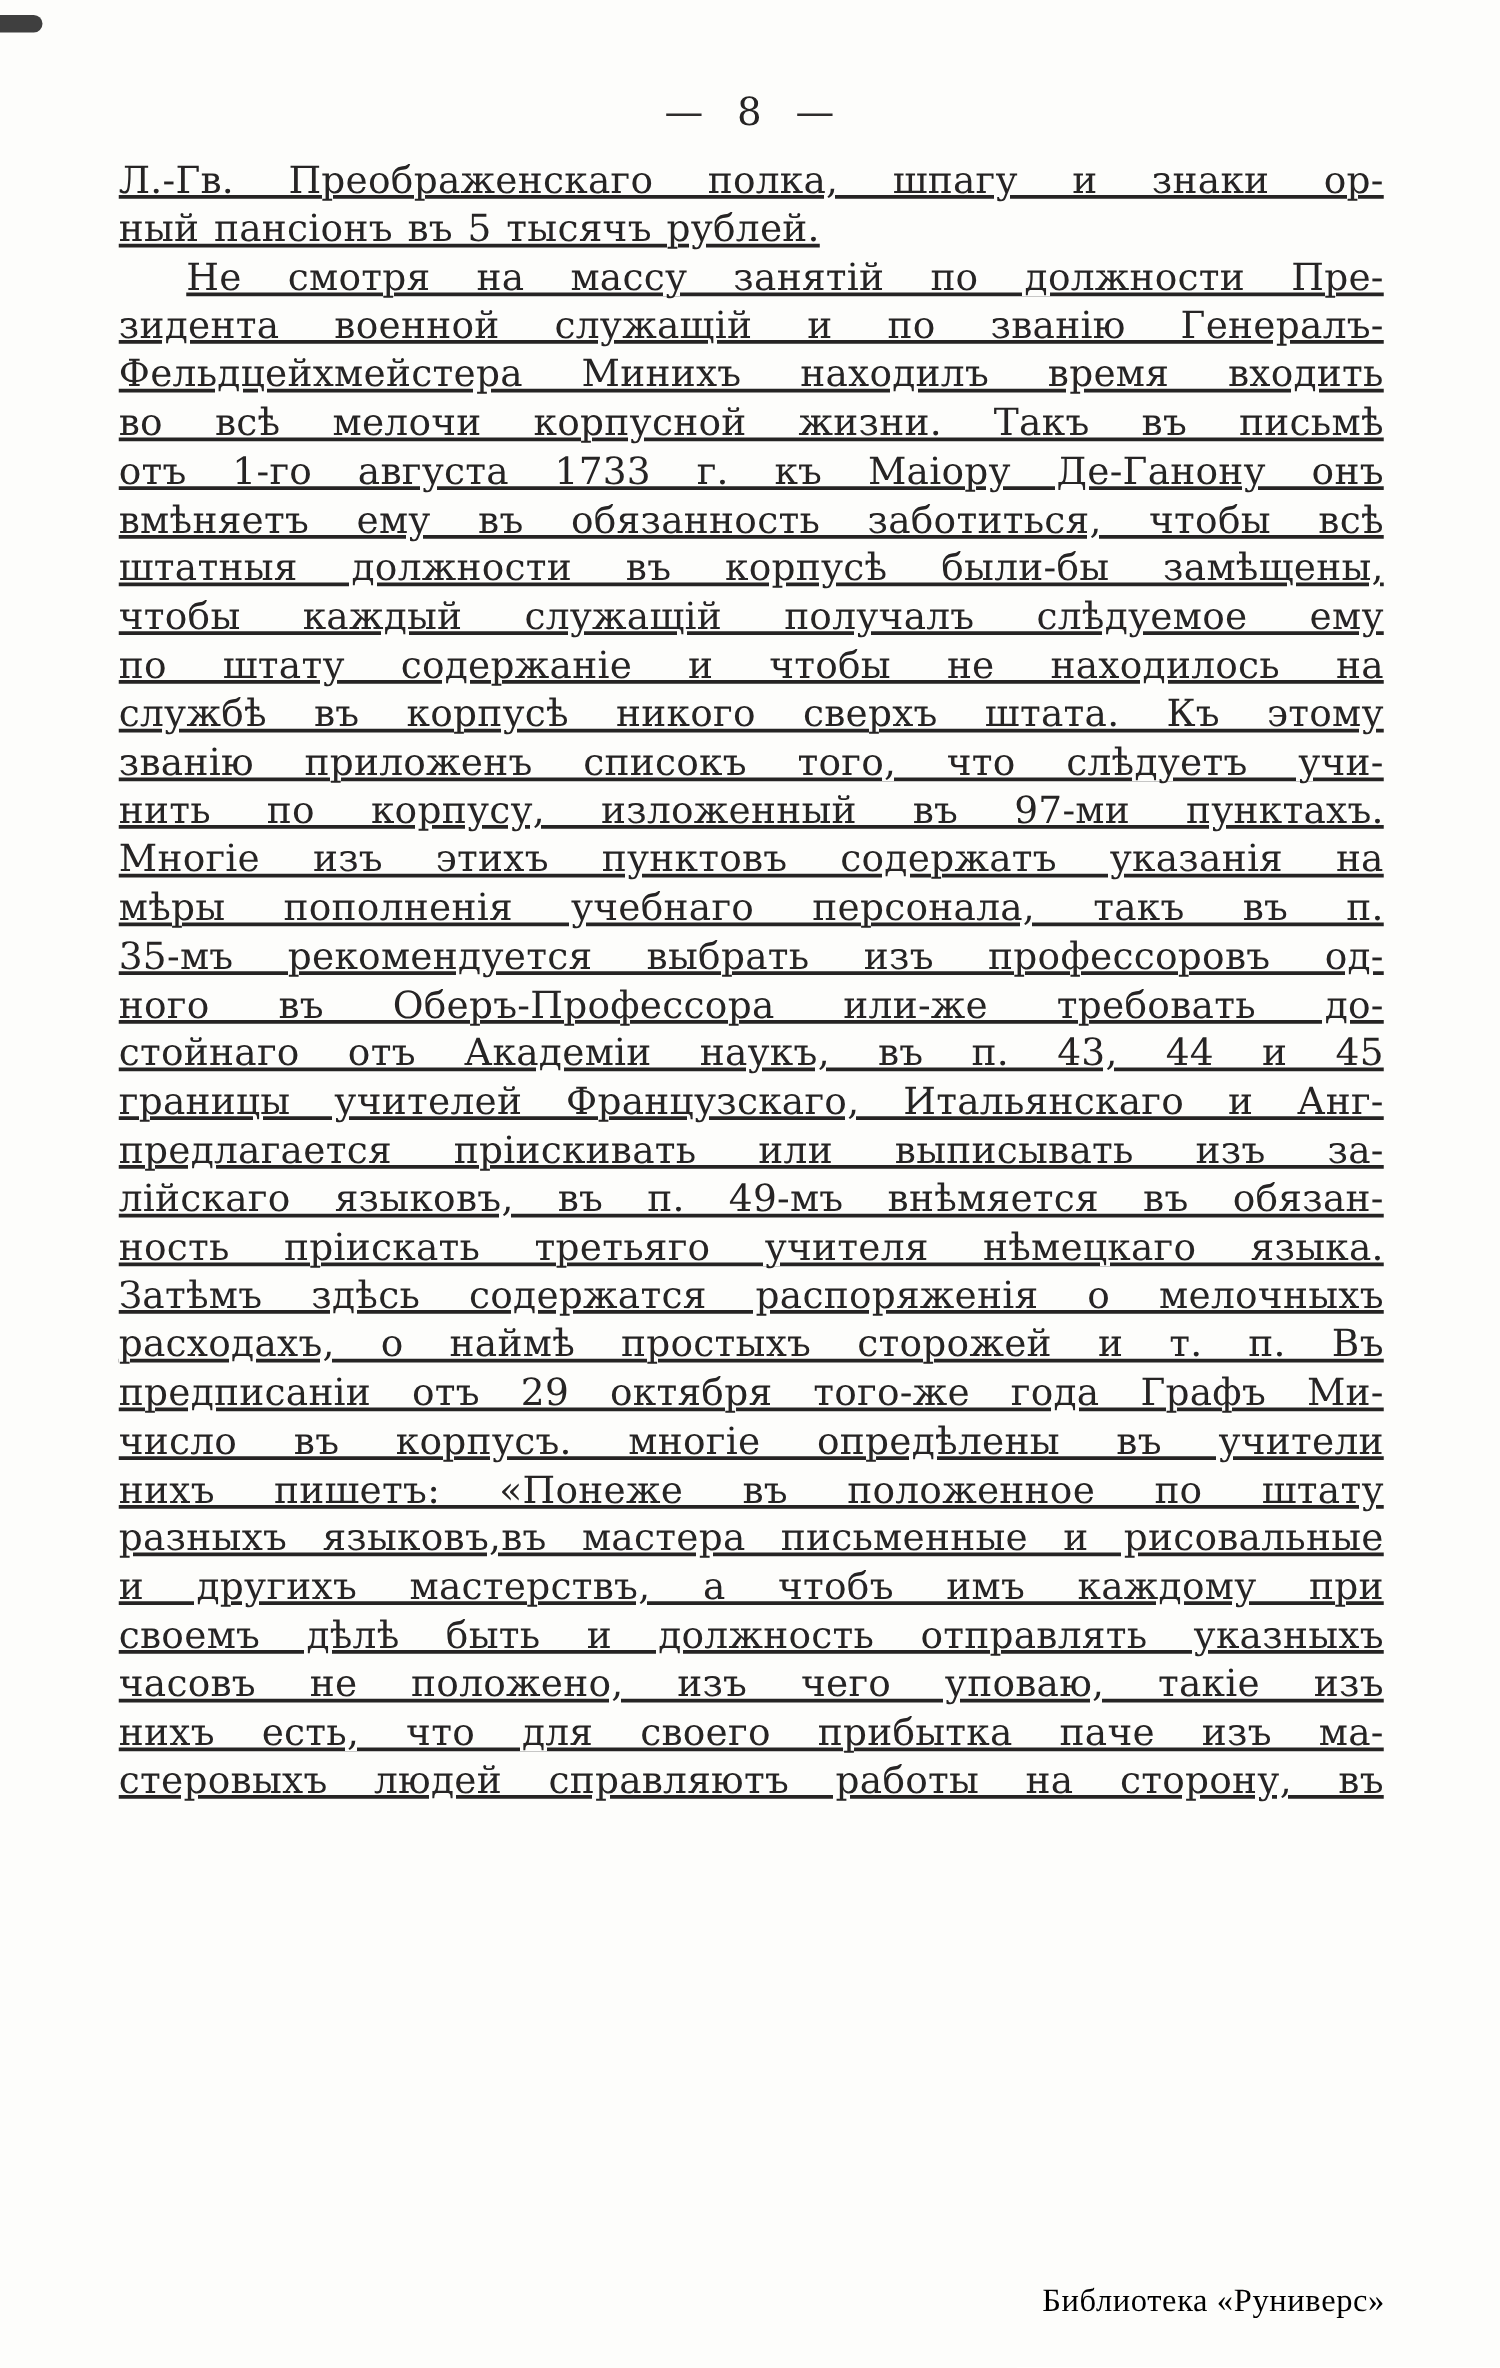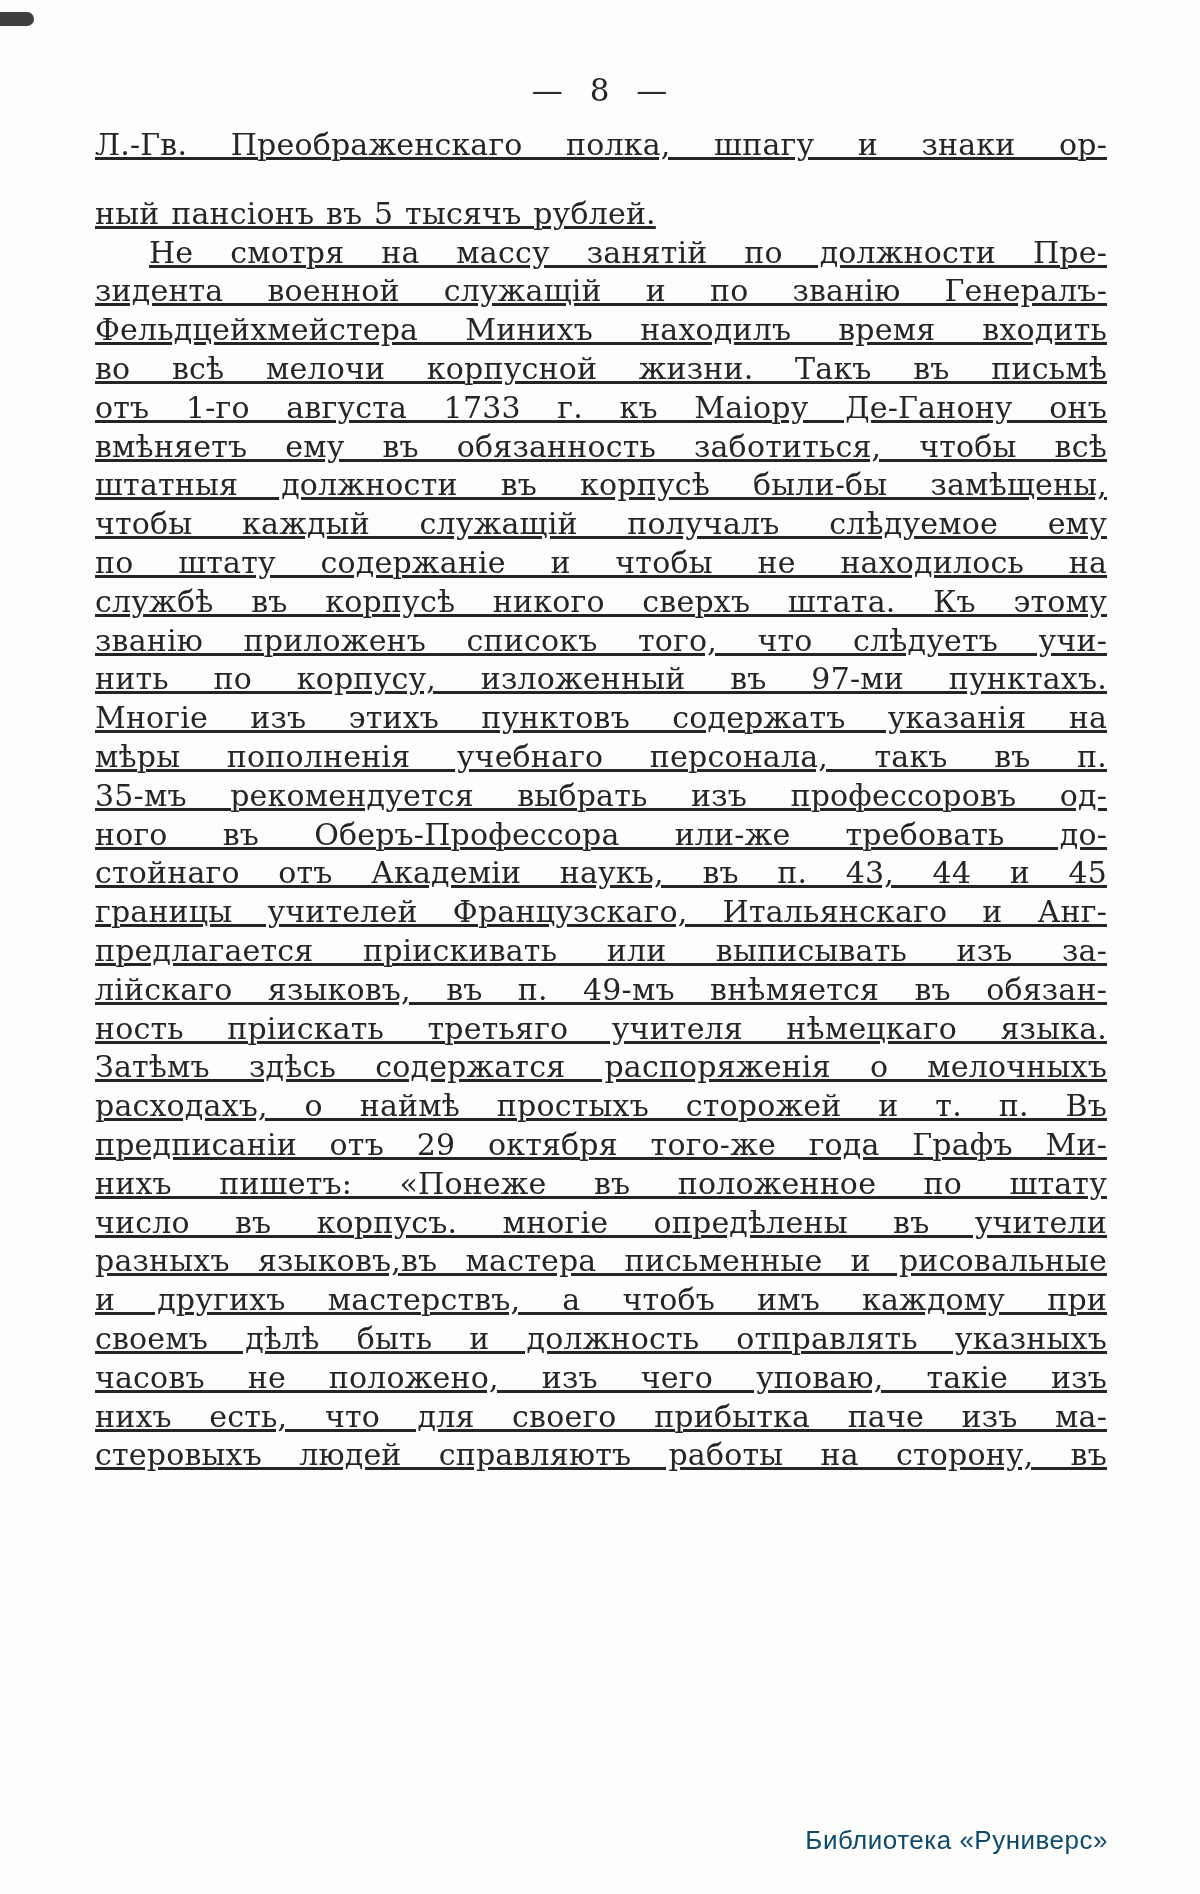--- a/index.html
+++ b/index.html
@@ -60,32 +60,31 @@
     line-height: 38.8px;
     text-align: justify;
     text-align-last: justify;
     white-space: nowrap; 
     letter-spacing: 0.2px;
     word-spacing: 2px;
   }
   .line { white-space: normal; text-decoration: underline; } 
   .line.last {
     text-align-last: left;
-    margin-top: 30px;
   }
   .line.indent {
     text-indent: 54px;
   }
   .footer-watermark {
     position: absolute;
     right: 92px;
     bottom: 38px;
-    font-family: Liberation Sans, sans-serif;
+    font-family: Liberation Serif, serif;
     font-size: 26px;
-    color: #0c4a6e;
+    color: #000000;
     letter-spacing: 0.5px;
   }
 </style>
 </head>
 <body>
 
 <div class="page">
 
   <div class="scan-artifact"></div>
 
@@ -117,22 +116,22 @@
         <div class="line">35-мъ рекомендуется выбрать изъ профессоровъ од-</div>
         <div class="line">ного въ Оберъ-Профессора или-же требовать до-</div>
         <div class="line">стойнаго отъ Академіи наукъ, въ п. 43, 44 и 45</div>
         <div class="line">границы учителей Французскаго, Итальянскаго и Анг-</div>
         <div class="line">предлагается пріискивать или выписывать изъ за-</div>
         <div class="line">лійскаго языковъ, въ п. 49-мъ внѣмяется въ обязан-</div>
         <div class="line">ность пріискать третьяго учителя нѣмецкаго языка.</div>
         <div class="line">Затѣмъ здѣсь содержатся распоряженія о мелочныхъ</div>
         <div class="line">расходахъ, о наймѣ простыхъ сторожей и т. п. Въ</div>
         <div class="line">предписаніи отъ 29 октября того-же года Графъ Ми-</div>
+        <div class="line">число въ корпусъ. многіе опредѣлены въ учители</div>
         <div class="line">нихъ пишетъ: «Понеже въ положенное по штату</div>
-        <div class="line">число въ корпусъ. многіе опредѣлены въ учители</div>
         <div class="line">разныхъ языковъ,въ мастера письменные и рисовальные</div>
         <div class="line">и другихъ мастерствъ, а чтобъ имъ каждому при</div>
         <div class="line">своемъ дѣлѣ быть и должность отправлять указныхъ</div>
         <div class="line">часовъ не положено, изъ чего уповаю, такіе изъ</div>
         <div class="line">нихъ есть, что для своего прибытка паче изъ ма-</div>
         <div class="line">стеровыхъ людей справляютъ работы на сторону, въ</div>
       </div>
     </div>
 
   <div class="footer-watermark">Библиотека «Руниверс»</div>

